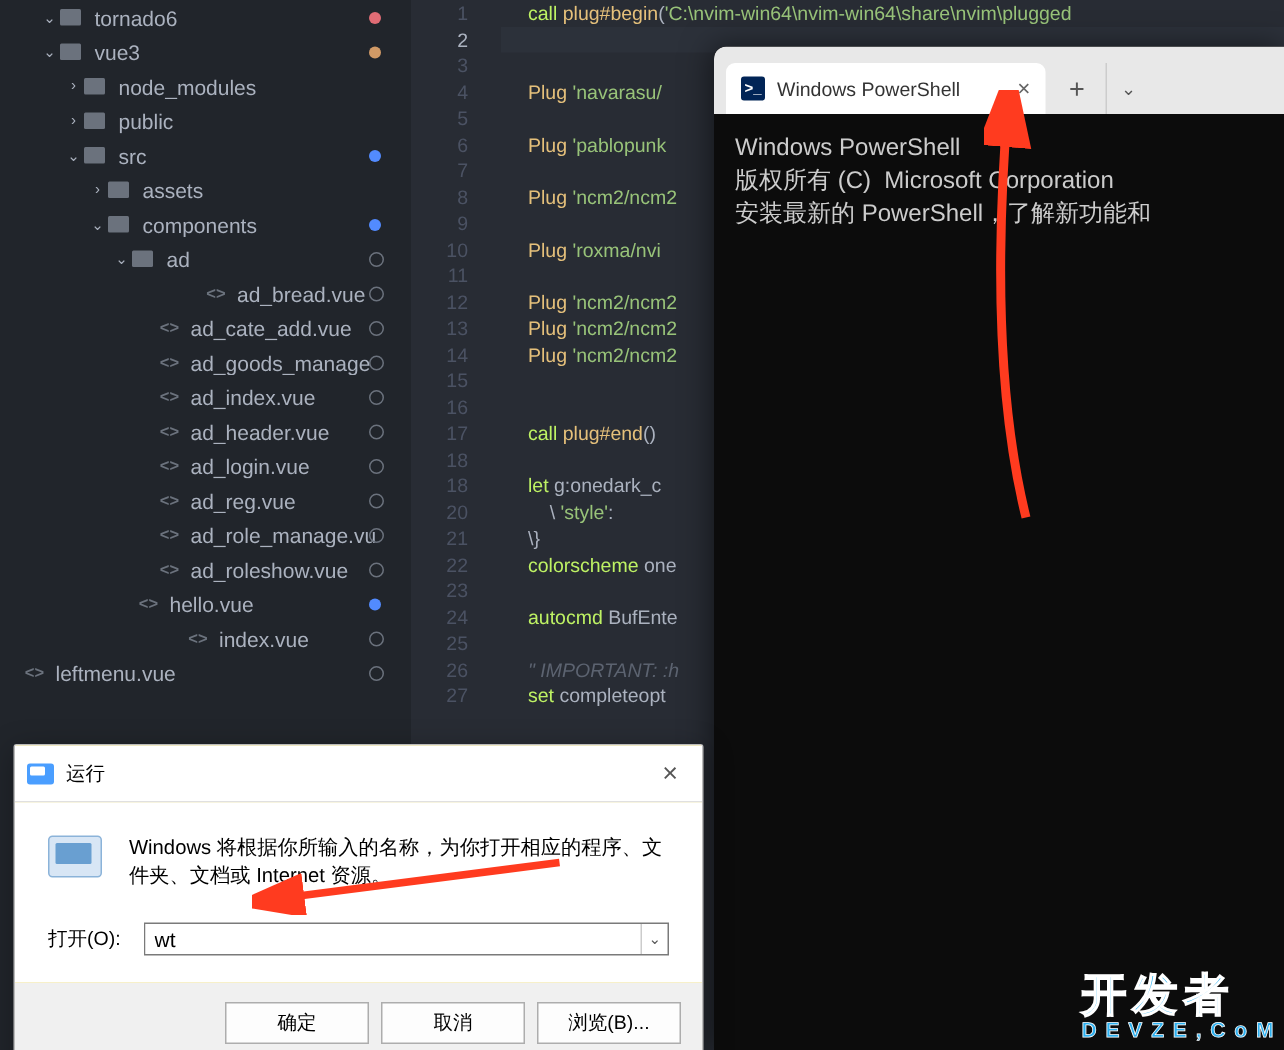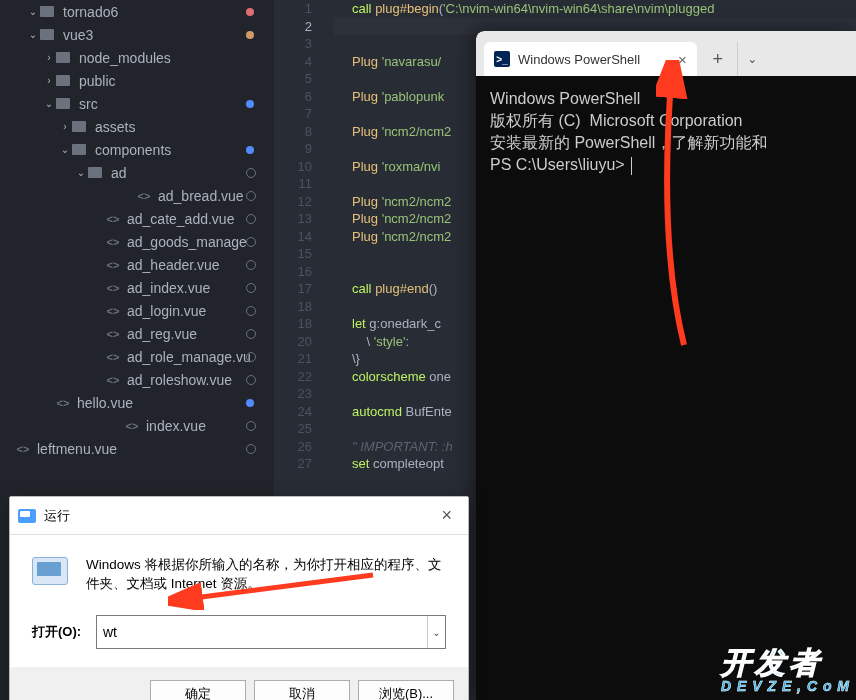--- a/index.html
+++ b/index.html
@@ -54,29 +54,29 @@
 .run-title { height: 38px; display: flex; align-items: center; padding: 0 8px; background: #fff; border-bottom: 1px solid #e0e0e0; }
 .run-icon-sm { width: 18px; height: 14px; background: #4a9eff; border-radius: 2px; margin-right: 8px; display: flex; align-items: center; position: relative; }
 .run-icon-sm::after { content: ""; position: absolute; left: 2px; top: 2px; width: 10px; height: 6px; background: #fff; border-radius: 1px; }
 .run-close { margin-left: auto; font-size: 18px; color: #555; cursor: pointer; padding: 0 8px; }
 .run-body { background: #fff; padding: 20px 22px 18px 22px; }
 .run-desc-row { display: flex; gap: 18px; margin-bottom: 22px; }
 .run-icon-lg { width: 36px; height: 28px; background: #d8e6f5; border: 1px solid #8bb3d9; border-radius: 3px; flex-shrink: 0; display: flex; align-items: center; justify-content: center; position: relative; margin-top: 2px; }
 .run-icon-lg::after { content: ""; position: absolute; left: 4px; top: 4px; width: 24px; height: 14px; background: #699fd1; border-radius: 1px; }
 .run-desc { font-size: 13.5px; line-height: 19px; color: #000; }
 .run-input-row { display: flex; align-items: center; gap: 8px; }
-.run-input-label { width: 56px; font-size: 13px; font-weight: bold; }
-.run-combo { flex: 1; display: flex; border: 1px solid #7a7a7a; background: #fff; height: 34px; }
+.run-input-label { width: 56px; font-size: 13px; }
+.run-combo { flex: 1; display: flex; border: 1px solid #7a7a7a; background: #fff; height: 22px; }
 .run-combo input { flex: 1; border: none; outline: none; padding: 0 6px; font-size: 14px; }
 .run-combo-btn { width: 18px; display: flex; align-items: center; justify-content: center; border-left: 1px solid #ccc; cursor: pointer; font-size: 10px; color: #555; }
 .run-buttons { height: 54px; background: #f0f0f0; display: flex; align-items: center; justify-content: flex-end; gap: 8px; padding-right: 14px; }
 .run-btn { width: 96px; height: 28px; background: #fdfdfd; border: 1px solid #adadad; font-size: 13px; cursor: pointer; }
 
 
-.watermark { position: absolute; right: 6px; bottom: 6px; font-family: "Microsoft YaHei", sans-serif; font-style: italic; font-weight: bold; z-index: 20; pointer-events: none; }
+.watermark { position: absolute; right: 6px; bottom: 6px; font-family: "Microsoft YaHei", sans-serif; font-weight: bold; z-index: 20; pointer-events: none; }
 .watermark .wm-zh { font-size: 30px; color: #2bb0f0; -webkit-text-stroke: 1px #fff; letter-spacing: 4px; }
 .watermark .wm-en { font-size: 14px; color: #2bb0f0; -webkit-text-stroke: 0.5px #fff; letter-spacing: 1px; margin-top: -6px; }
 </style>
 </head>
 <body>
 
 <div class="sidebar" id="sidebar">
     <div class="tree-item" style="padding-left: 26px;">
       <span class="chevron">⌄</span>
       <span class="folder-icon open"></span>
@@ -136,32 +136,32 @@
     </div>
     <div class="tree-item" style="padding-left: 90px;">
       <span style="width: 14px; display: inline-block;"></span>
       <span class="file-icon vue-icon"></span>
       <span class="tree-label">ad_goods_manage</span>
       <span class="status-circle"></span>
     </div>
     <div class="tree-item" style="padding-left: 90px;">
       <span style="width: 14px; display: inline-block;"></span>
       <span class="file-icon vue-icon"></span>
+      <span class="tree-label">ad_index.vue</span>
+      <span class="status-circle"></span>
+    </div>
+    <div class="tree-item" style="padding-left: 90px;">
+      <span style="width: 14px; display: inline-block;"></span>
+      <span class="file-icon vue-icon"></span>
       <span class="tree-label">ad_header.vue</span>
       <span class="status-circle"></span>
     </div>
     <div class="tree-item" style="padding-left: 90px;">
       <span style="width: 14px; display: inline-block;"></span>
       <span class="file-icon vue-icon"></span>
-      <span class="tree-label">ad_index.vue</span>
-      <span class="status-circle"></span>
-    </div>
-    <div class="tree-item" style="padding-left: 90px;">
-      <span style="width: 14px; display: inline-block;"></span>
-      <span class="file-icon vue-icon"></span>
       <span class="tree-label">ad_login.vue</span>
       <span class="status-circle"></span>
     </div>
     <div class="tree-item" style="padding-left: 90px;">
       <span style="width: 14px; display: inline-block;"></span>
       <span class="file-icon vue-icon"></span>
       <span class="tree-label">ad_reg.vue</span>
       <span class="status-circle"></span>
     </div>
     <div class="tree-item" style="padding-left: 90px;">
@@ -169,21 +169,21 @@
       <span class="file-icon vue-icon"></span>
       <span class="tree-label">ad_role_manage.vu</span>
       <span class="status-circle"></span>
     </div>
     <div class="tree-item" style="padding-left: 90px;">
       <span style="width: 14px; display: inline-block;"></span>
       <span class="file-icon vue-icon"></span>
       <span class="tree-label">ad_roleshow.vue</span>
       <span class="status-circle"></span>
     </div>
-    <div class="tree-item" style="padding-left: 40px;">
+    <div class="tree-item" style="padding-left: 76px;">
       <span style="width: 14px; display: inline-block;"></span>
       <span class="file-icon vue-icon"></span>
       <span class="tree-label">hello.vue</span>
       <span class="status-dot blue"></span>
     </div>
     <div class="tree-item" style="padding-left: 74px; margin-left: 35px;">
       <span style="width: 14px; display: inline-block;"></span>
       <span class="file-icon vue-icon"></span>
       <span class="tree-label">index.vue</span>
       <span class="status-circle"></span>
@@ -232,21 +232,21 @@
 <div class="terminal-window">
   <div class="terminal-tabs">
     <div class="terminal-tab">
       <span class="ps-icon">&gt;_</span>
       <span>Windows PowerShell</span>
       <span class="tab-close">×</span>
     </div>
     <div class="tab-add">+</div>
     <div class="tab-dropdown">⌄</div>
   </div>
-  <div class="terminal-body" id="termbody"><div>Windows PowerShell</div><div>版权所有 (C)  Microsoft Corporation</div><div></div><div>安装最新的 PowerShell，了解新功能和</div><div></div><div>PS C:\Users\liuyu&gt; <span class="terminal-cursor"></span></div></div>
+  <div class="terminal-body" id="termbody"><div>Windows PowerShell</div><div>版权所有 (C)  Microsoft Corporation</div><div></div><div>安装最新的 PowerShell，了解新功能和</div><div></div></div>
 </div>
 
 <svg class="arrow1" viewBox="0 0 32 290">
   <defs>
       <marker id="ah1" markerWidth="10" markerHeight="10" refX="5" refY="3" orient="auto">
         <path d="M0,0 L10,3 L0,6 Z" fill="#ff3b1f"></path>
       </marker>
     </defs>
   <path d="M28,285 Q2,180 16,8" stroke="#ff3b1f" stroke-width="6" fill="none" marker-end="url(#ah1)"></path>
 </svg>

